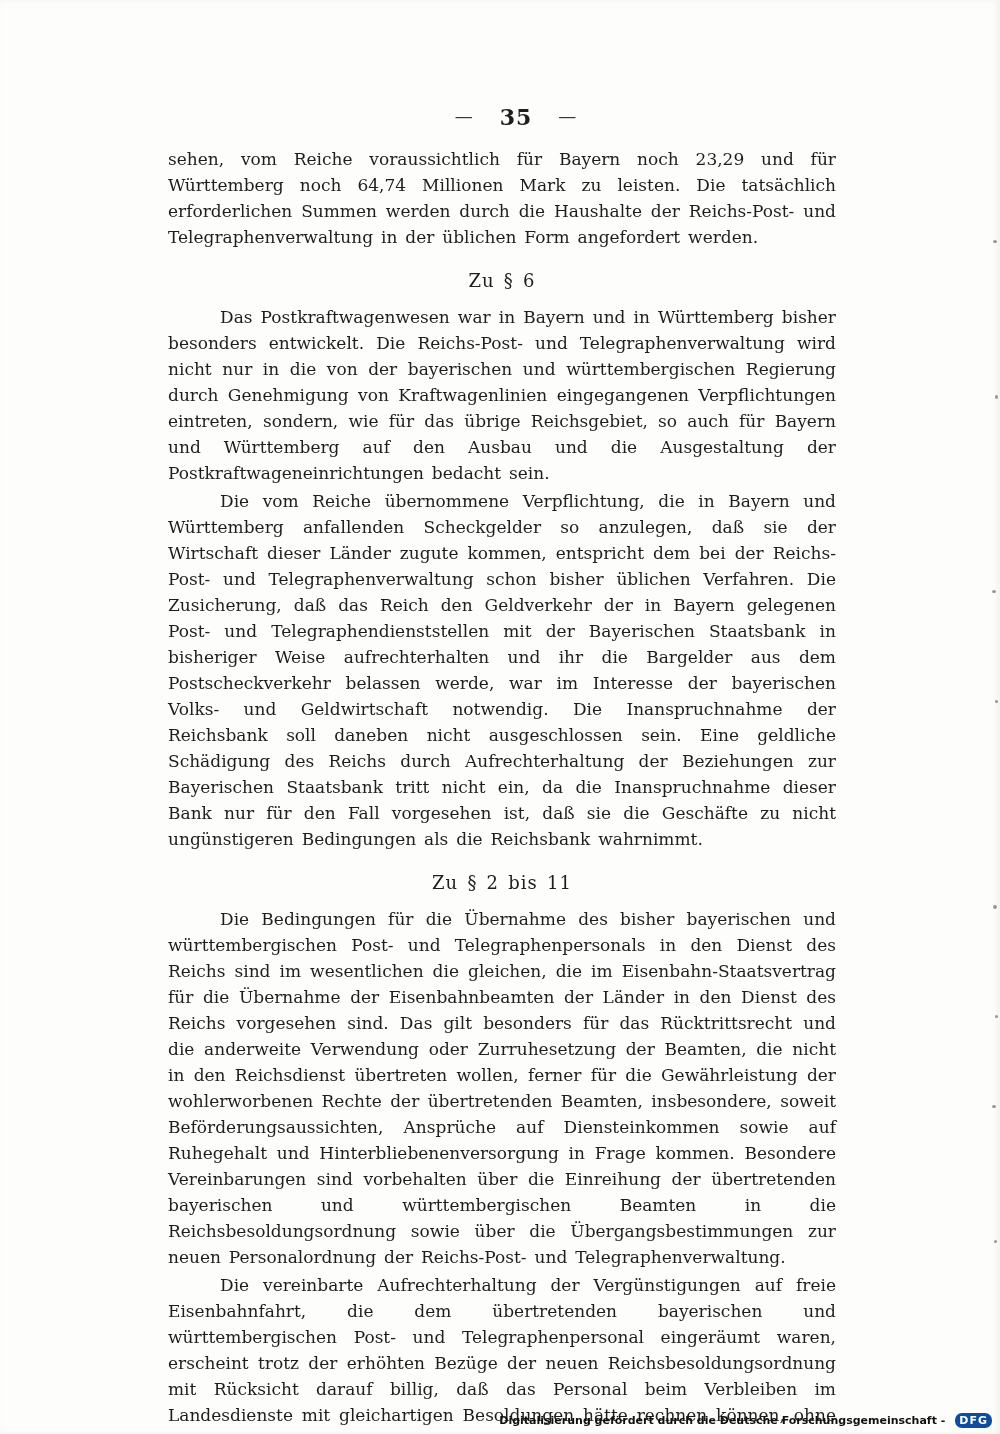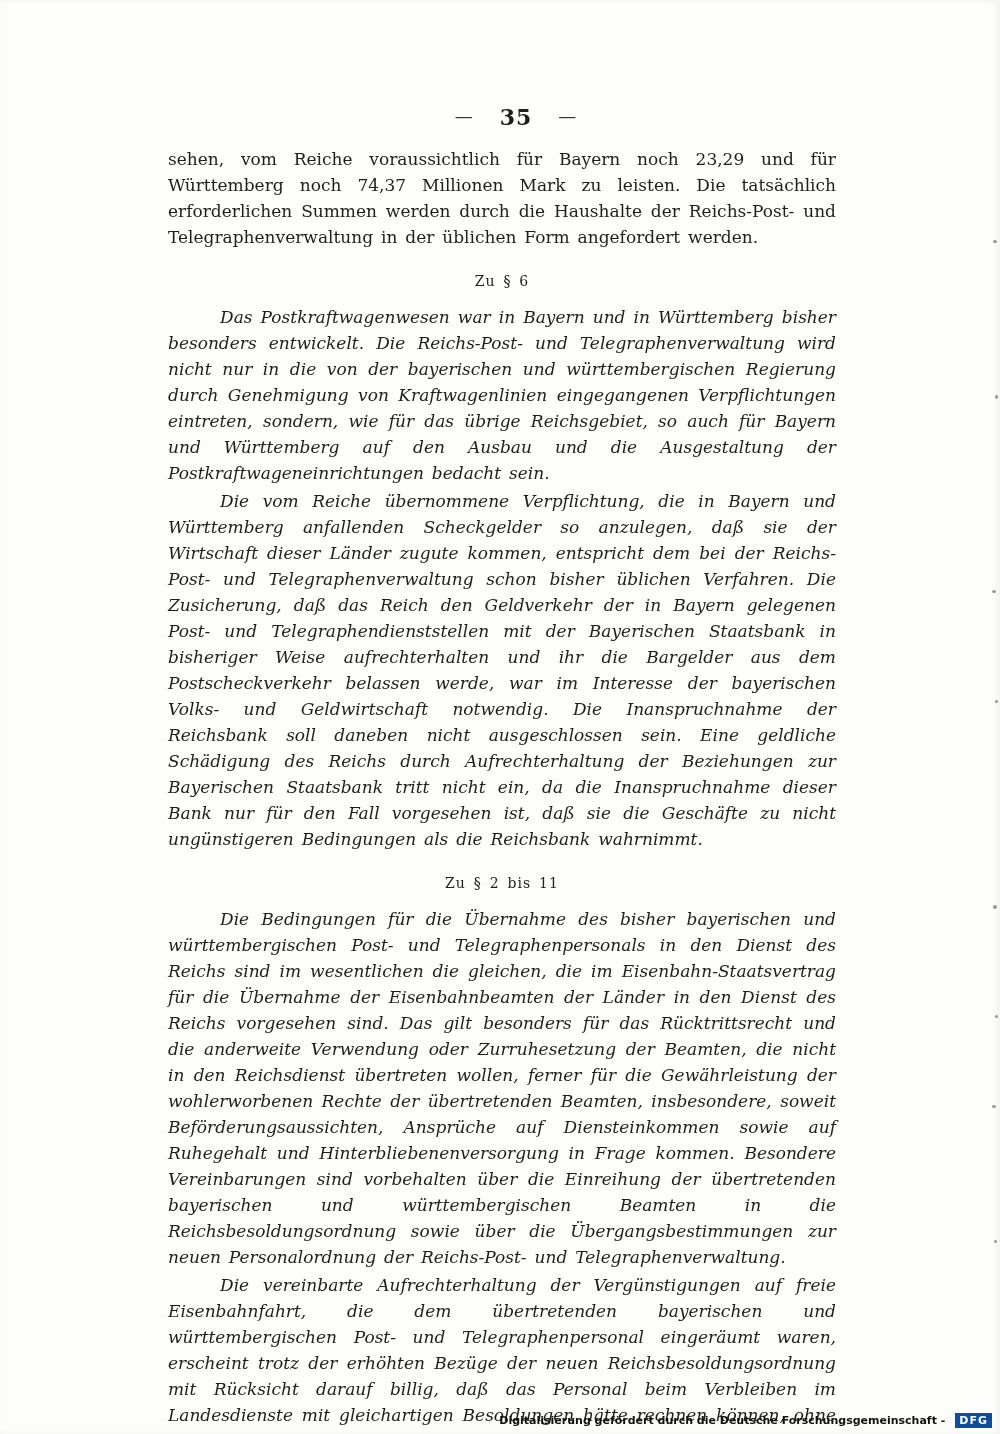--- a/index.html
+++ b/index.html
@@ -45,26 +45,25 @@
     text-align: justify;
     font-size: 17px;
     line-height: 26px;
     word-spacing: 2.5px;
   }
   .content p.para {
     margin: 0 0 2px 0;
   }
   .content p.para.indent {
     text-indent: 52px;
-    font-style: italic;
   }
   .content h3.heading {
     text-align: center;
     font-weight: normal;
-    font-size: 14px;
+    font-size: 18px;
     margin: 18px 0 10px 0;
     letter-spacing: 1px;
     text-indent: 0;
   }
   
   .speck {
     position: absolute;
     background: #4a463c;
     border-radius: 50%;
     opacity: 0.55;
@@ -84,33 +83,34 @@
   }
   .dfg-logo {
     display: inline-block;
     background: #0f4c9c;
     color: #ffffff;
     font-family: "DejaVu Sans", sans-serif;
     font-weight: bold;
     font-size: 11px;
     padding: 1px 4px;
     letter-spacing: 1px;
+    border-radius: 7px;
   }
 </style>
 </head>
 <body>
 
 <div class="page">
 
   <div class="page-header">
     <span class="dash">—</span><span class="num">35</span><span class="dash">—</span>
   </div>
 
   <div class="content" id="content">
-      <p class="para">sehen, vom Reiche voraussichtlich für Bayern noch 23,29 und für Württemberg noch 74,37 Millionen Mark zu leisten. Die tatsächlich erforderlichen Summen werden durch die Haushalte der Reichs-Post- und Telegraphenverwaltung in der üblichen Form angefordert werden.</p>
+      <p class="para">sehen, vom Reiche voraussichtlich für Bayern noch 23,29 und für Württemberg noch 64,74 Millionen Mark zu leisten. Die tatsächlich erforderlichen Summen werden durch die Haushalte der Reichs-Post- und Telegraphenverwaltung in der üblichen Form angefordert werden.</p>
       <h3 class="heading">Zu § 6</h3>
       <p class="para indent">Das Postkraftwagenwesen war in Bayern und in Württemberg bisher besonders entwickelt. Die Reichs-Post- und Telegraphenverwaltung wird nicht nur in die von der bayerischen und württembergischen Regierung durch Genehmigung von Kraftwagenlinien eingegangenen Verpflichtungen eintreten, sondern, wie für das übrige Reichsgebiet, so auch für Bayern und Württemberg auf den Ausbau und die Ausgestaltung der Postkraftwageneinrichtungen bedacht sein.</p>
       <p class="para indent">Die vom Reiche übernommene Verpflichtung, die in Bayern und Württemberg anfallenden Scheckgelder so anzulegen, daß sie der Wirtschaft dieser Länder zugute kommen, entspricht dem bei der Reichs-Post- und Telegraphenverwaltung schon bisher üblichen Verfahren. Die Zusicherung, daß das Reich den Geldverkehr der in Bayern gelegenen Post- und Telegraphendienststellen mit der Bayerischen Staatsbank in bisheriger Weise aufrechterhalten und ihr die Bargelder aus dem Postscheckverkehr belassen werde, war im Interesse der bayerischen Volks- und Geldwirtschaft notwendig. Die Inanspruchnahme der Reichsbank soll daneben nicht ausgeschlossen sein. Eine geldliche Schädigung des Reichs durch Aufrechterhaltung der Beziehungen zur Bayerischen Staatsbank tritt nicht ein, da die Inanspruchnahme dieser Bank nur für den Fall vorgesehen ist, daß sie die Geschäfte zu nicht ungünstigeren Bedingungen als die Reichsbank wahrnimmt.</p>
       <h3 class="heading">Zu § 2 bis 11</h3>
       <p class="para indent">Die Bedingungen für die Übernahme des bisher bayerischen und württembergischen Post- und Telegraphenpersonals in den Dienst des Reichs sind im wesentlichen die gleichen, die im Eisenbahn-Staatsvertrag für die Übernahme der Eisenbahnbeamten der Länder in den Dienst des Reichs vorgesehen sind. Das gilt besonders für das Rücktrittsrecht und die anderweite Verwendung oder Zurruhesetzung der Beamten, die nicht in den Reichsdienst übertreten wollen, ferner für die Gewährleistung der wohlerworbenen Rechte der übertretenden Beamten, insbesondere, soweit Beförderungsaussichten, Ansprüche auf Diensteinkommen sowie auf Ruhegehalt und Hinterbliebenenversorgung in Frage kommen. Besondere Vereinbarungen sind vorbehalten über die Einreihung der übertretenden bayerischen und württembergischen Beamten in die Reichsbesoldungsordnung sowie über die Übergangsbestimmungen zur neuen Personalordnung der Reichs-Post- und Telegraphenverwaltung.</p>
       <p class="para indent">Die vereinbarte Aufrechterhaltung der Vergünstigungen auf freie Eisenbahnfahrt, die dem übertretenden bayerischen und württembergischen Post- und Telegraphenpersonal eingeräumt waren, erscheint trotz der erhöhten Bezüge der neuen Reichsbesoldungsordnung mit Rücksicht darauf billig, daß das Personal beim Verbleiben im Landesdienste mit gleichartigen Besoldungen hätte rechnen können, ohne daß ihm</p>
     </div>
 
   <span class="speck" style="right:3px; top:240px;  width:4px; height:3px;"></span>
   <span class="speck" style="right:2px; top:395px;  width:3px; height:4px;"></span>

